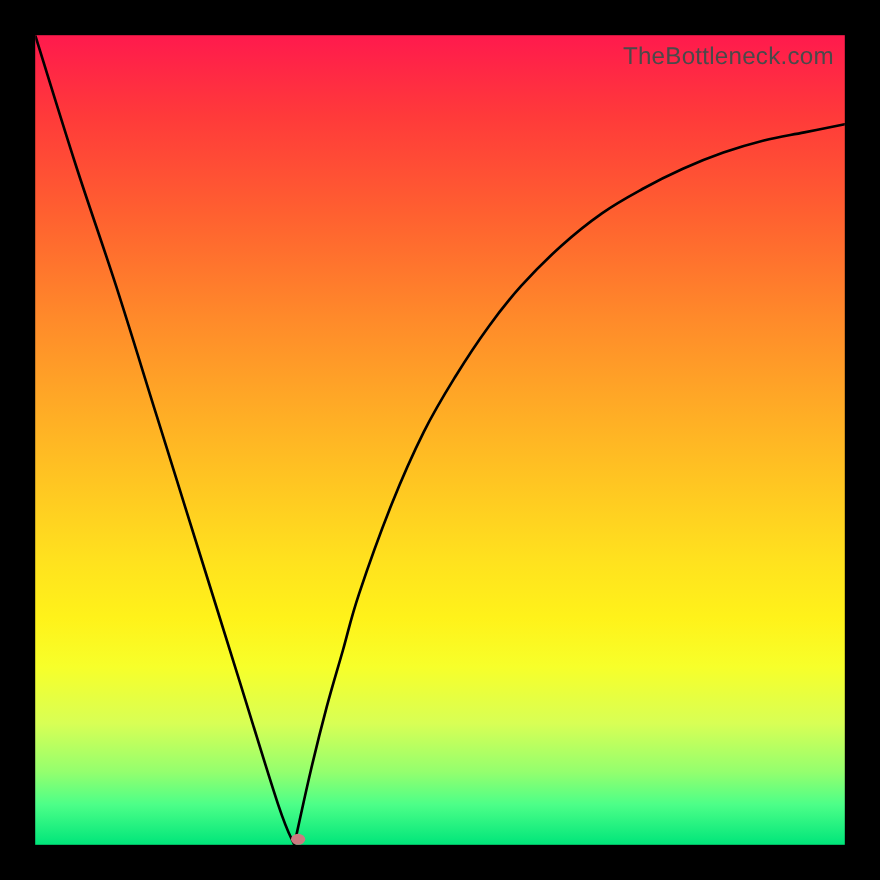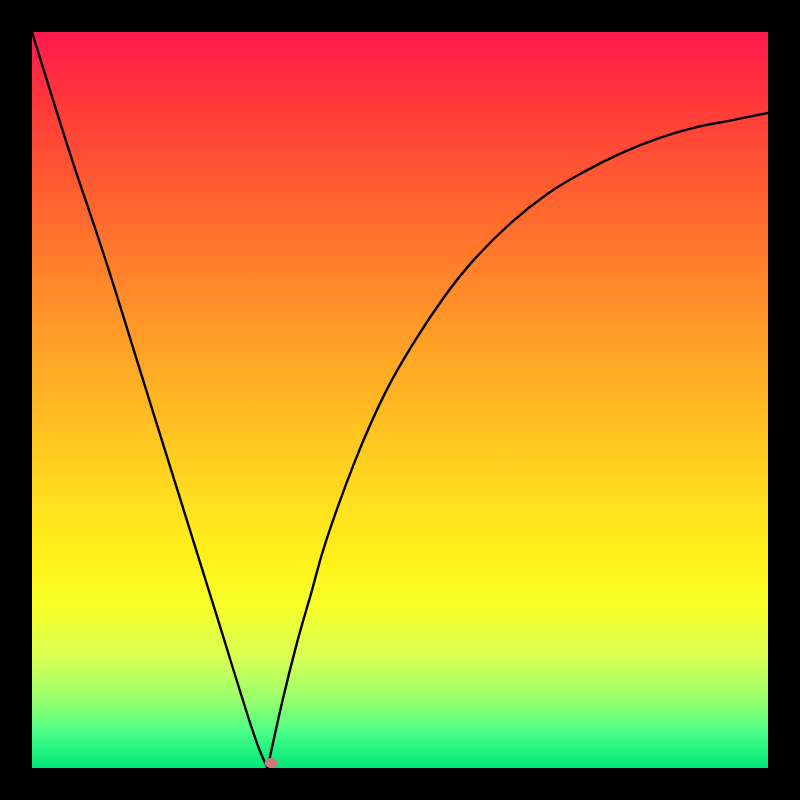--- a/index.html
+++ b/index.html
@@ -65,20 +65,21 @@
     background: #cc7a80;
     transform: translate(-50%, -50%);
   }
 </style>
 </head>
 <body>
 
 <div class="frame">
   <div class="plot-area">
 
+    <div class="watermark">TheBottleneck.com</div>
 
     <svg class="curve-svg" viewBox="0 0 736 736" preserveAspectRatio="none">
       <path id="curve-left" fill="none" stroke="#000" stroke-width="2.4" stroke-linecap="round" d="M 0 0 C 6.6240000000000006 21.196799999999996, 23.552000000000003 76.69119999999998, 36.800000000000004 117.75999999999999 C 50.048 158.8288, 60.35200000000001 187.09120000000001, 73.60000000000001 228.16000000000003 C 86.84800000000001 269.22880000000004, 97.15199999999999 303.52639999999997, 110.39999999999999 345.91999999999996 C 123.648 388.31359999999995, 133.95200000000003 421.2864, 147.20000000000002 463.68 C 160.448 506.0736, 170.752 539.0464000000001, 184 581.44 C 197.248 623.8336, 211.52639999999997 671.3792000000001, 220.79999999999998 699.2 C 230.0736 727.0208, 232.87040000000002 729.376, 235.52 736"></path>
       <path id="curve-right" fill="none" stroke="#000" stroke-width="2.4" stroke-linecap="round" d="M 235.52 736 C 238.1696 724.0768, 244.94080000000002 692.2816, 250.24 669.76 C 255.5392 647.2384, 259.6608 630.752, 264.96 610.88 C 270.25919999999996 591.008, 274.3808 577.9072, 279.68 559.36 C 284.9792 540.8128, 286.45120000000003 531.6864, 294.40000000000003 507.84000000000003 C 302.34880000000004 483.9936, 313.2416 453.376, 323.84 426.88 C 334.43839999999994 400.384, 342.68159999999995 381.8368, 353.28 360.64 C 363.8784 339.4432, 372.1216 326.3424, 382.72 309.12 C 393.31840000000005 291.8976, 401.56160000000006 279.53279999999995, 412.16 264.96 C 422.7584 250.38719999999998, 429.67679999999996 241.40800000000002, 441.59999999999997 228.16000000000003 C 453.5232 214.91200000000003, 465.15200000000004 203.28320000000002, 478.40000000000003 191.36 C 491.648 179.4368, 501.95199999999994 171.19359999999998, 515.1999999999999 161.91999999999996 C 528.448 152.64639999999994, 538.752 147.1263999999999, 552 139.83999999999992 C 565.248 132.55359999999993, 575.552 127.40160000000003, 588.8000000000001 121.44000000000005 C 602.0480000000001 115.47840000000008, 612.3520000000001 111.35680000000005, 625.6 106.72000000000003 C 638.848 102.0832, 649.152 98.99199999999995, 662.4 95.67999999999995 C 675.6479999999999 92.36799999999995, 685.9519999999999 90.96960000000003, 699.1999999999999 88.32000000000005 C 712.448 85.67040000000007, 729.376 82.28480000000003, 736 80.96000000000004"></path>
     </svg>
 
     <div id="min-marker" class="marker" style="left: 239.2px; top: 730.848px; background: rgb(204, 122, 128);"></div>
 
   </div>
 </div>

